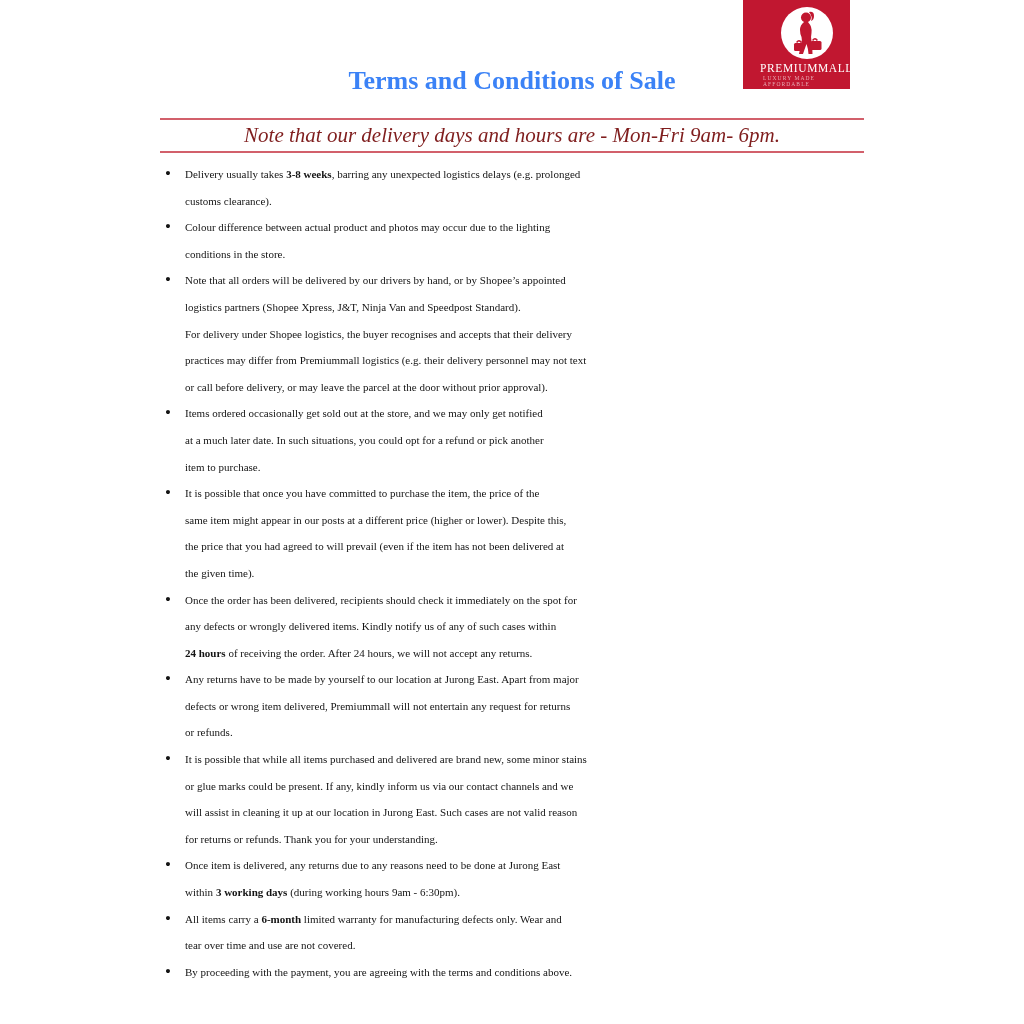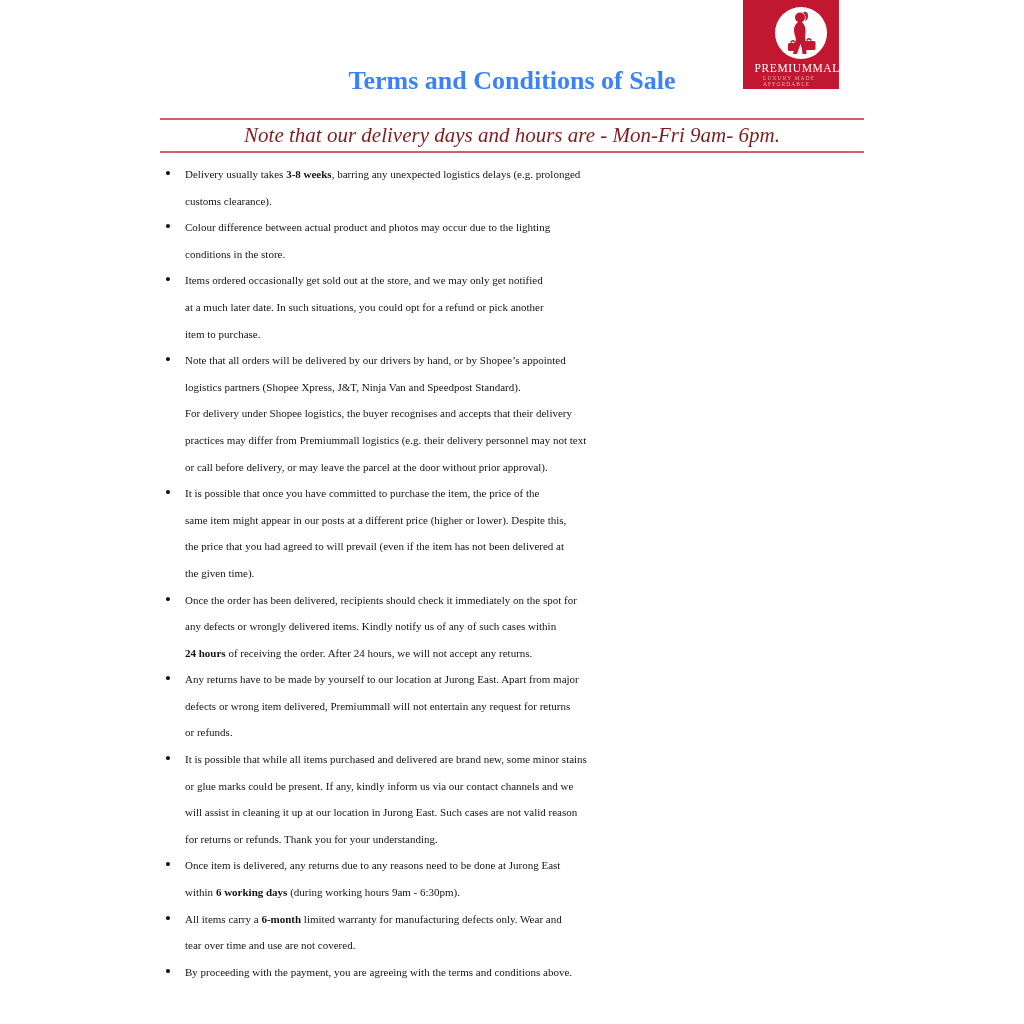--- a/index.html
+++ b/index.html
@@ -7,21 +7,21 @@
   body {
     width: 1024px; height: 1024px;
     position: relative;
     font-family: "Liberation Serif", "DejaVu Serif", serif;
     color: #141414;
     overflow: hidden;
   }
   .logo {
     position: absolute;
     left: 743px; top: 0;
-    width: 96px; height: 89px;
+    width: 107px; height: 89px;
     background: #c11730;
     display: flex; flex-direction: column;
     align-items: center;
     padding-left: 20px;
   }
   .logo-circle {
     margin-top: 7px;
     width: 52px; height: 52px;
     border-radius: 50%;
     background: #ffffff;
@@ -131,40 +131,40 @@
 
 <div class="rule rule-top"></div>
 <div class="notice">Note that our delivery days and hours are - Mon-Fri 9am- 6pm.</div>
 <div class="rule rule-bottom"></div>
 
 <ul class="terms-list">
     <li><span>Delivery usually takes </span><b>3-8 weeks</b><span>, barring any unexpected logistics delays (e.g. prolonged
 customs clearance).</span></li>
     <li><span>Colour difference between actual product and photos may occur due to the lighting
 conditions in the store.</span></li>
-    <li><span>Items ordered occasionally get sold out at the store, and we may only get notified
-at a much later date. In such situations, you could opt for a refund or pick another
-item to purchase.</span></li>
     <li><span>Note that all orders will be delivered by our drivers by hand, or by Shopee’s appointed
 logistics partners (Shopee Xpress, J&amp;T, Ninja Van and Speedpost Standard).
 For delivery under Shopee logistics, the buyer recognises and accepts that their delivery
 practices may differ from Premiummall logistics (e.g. their delivery personnel may not text
 or call before delivery, or may leave the parcel at the door without prior approval).</span></li>
+    <li><span>Items ordered occasionally get sold out at the store, and we may only get notified
+at a much later date. In such situations, you could opt for a refund or pick another
+item to purchase.</span></li>
     <li><span>It is possible that once you have committed to purchase the item, the price of the
 same item might appear in our posts at a different price (higher or lower). Despite this,
 the price that you had agreed to will prevail (even if the item has not been delivered at
 the given time).</span></li>
     <li><span>Once the order has been delivered, recipients should check it immediately on the spot for
 any defects or wrongly delivered items. Kindly notify us of any of such cases within
 </span><b>24 hours</b><span> of receiving the order. After 24 hours, we will not accept any returns.</span></li>
     <li><span>Any returns have to be made by yourself to our location at Jurong East. Apart from major
 defects or wrong item delivered, Premiummall will not entertain any request for returns
 or refunds.</span></li>
     <li><span>It is possible that while all items purchased and delivered are brand new, some minor stains
 or glue marks could be present. If any, kindly inform us via our contact channels and we
 will assist in cleaning it up at our location in Jurong East. Such cases are not valid reason
 for returns or refunds. Thank you for your understanding.</span></li>
     <li><span>Once item is delivered, any returns due to any reasons need to be done at Jurong East
-within </span><b>6 working days</b><span> (during working hours 9am - 6:30pm).</span></li>
+within </span><b>3 working days</b><span> (during working hours 9am - 6:30pm).</span></li>
     <li><span>All items carry a </span><b>6-month</b><span> limited warranty for manufacturing defects only. Wear and
 tear over time and use are not covered.</span></li>
     <li><span>By proceeding with the payment, you are agreeing with the terms and conditions above.</span></li>
   </ul>
 
 </body></html>

